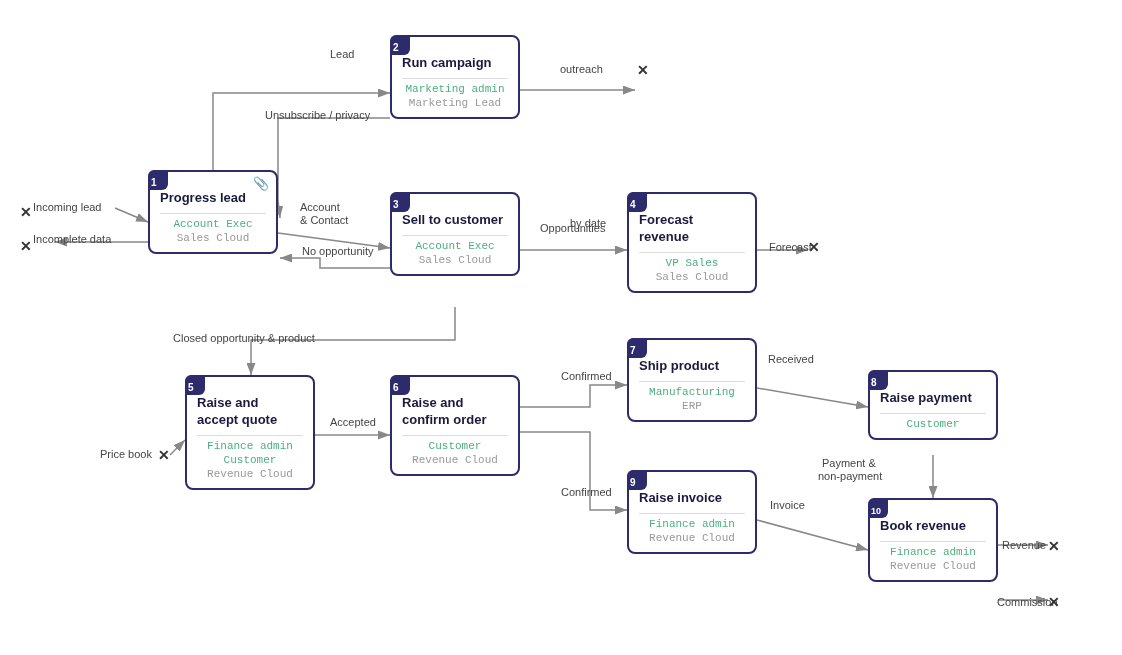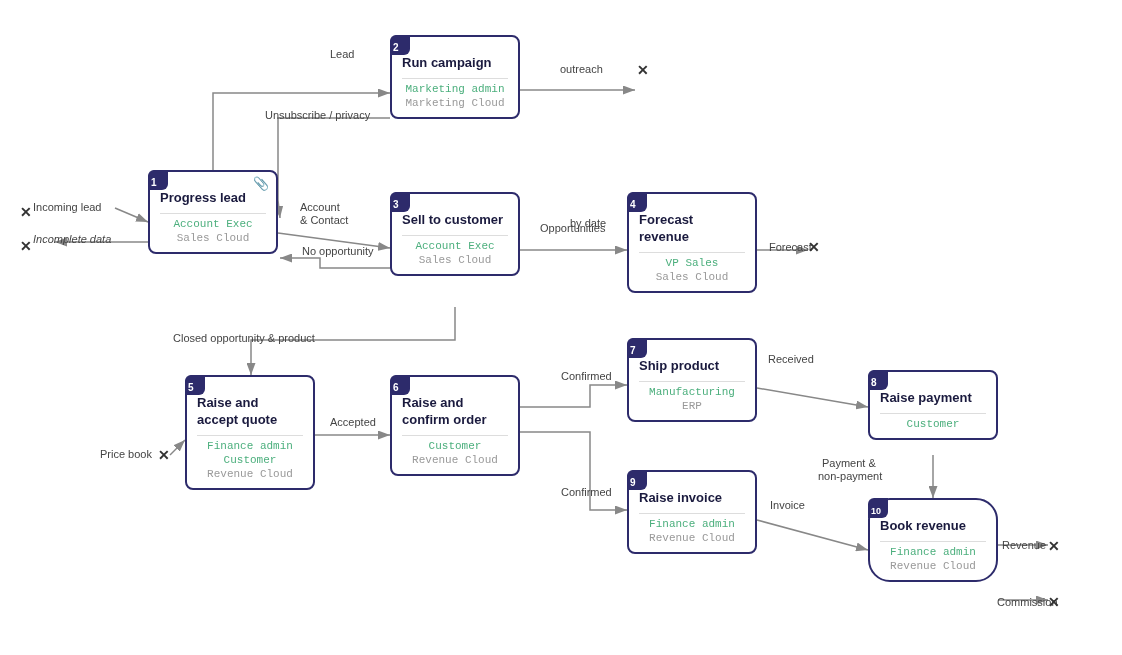--- a/index.html
+++ b/index.html
@@ -154,21 +154,21 @@
     <hr class="node-divider">
     <span class="node-tag">Account Exec</span>
     <span class="node-tag cloud">Sales Cloud</span>
   </div>
 
   <div class="node" style="left:390px;top:35px;width:130px;">
     <div class="node-badge">2</div>
     <div class="node-title">Run campaign</div>
     <hr class="node-divider">
     <span class="node-tag">Marketing admin</span>
-    <span class="node-tag cloud">Marketing Cloud</span>
+    <span class="node-tag cloud">Marketing Lead</span>
   </div>
 
   <div class="node" style="left:390px;top:192px;width:130px;">
     <div class="node-badge">3</div>
     <div class="node-title">Sell to customer</div>
     <hr class="node-divider">
     <span class="node-tag">Account Exec</span>
     <span class="node-tag cloud">Sales Cloud</span>
   </div>
 
@@ -213,30 +213,30 @@
   </div>
 
   <div class="node" style="left:627px;top:470px;width:130px;">
     <div class="node-badge">9</div>
     <div class="node-title">Raise invoice</div>
     <hr class="node-divider">
     <span class="node-tag">Finance admin</span>
     <span class="node-tag cloud">Revenue Cloud</span>
   </div>
 
-  <div class="node" style="left:868px;top:498px;width:130px;border-radius:22px;">
+  <div class="node" style="left:868px;top:498px;width:130px;">
     <div class="node-badge" style="font-size:9px;">10</div>
     <div class="node-title">Book revenue</div>
     <hr class="node-divider">
     <span class="node-tag">Finance admin</span>
     <span class="node-tag cloud">Revenue Cloud</span>
   </div>
 
   <span class="label-text" style="left:33px;top:201px;">Incoming lead</span>
-  <span class="label-text" style="left:33px;top:233px;font-style:italic;">Incomplete data</span>
+  <span class="label-text" style="left:33px;top:233px;">Incomplete data</span>
   <span class="label-text" style="left:330px;top:48px;">Lead</span>
   <span class="label-text" style="left:265px;top:109px;">Unsubscribe / privacy</span>
   <span class="label-text" style="left:300px;top:201px;">Account</span>
   <span class="label-text" style="left:300px;top:214px;">&amp; Contact</span>
   <span class="label-text" style="left:302px;top:245px;">No opportunity</span>
   <span class="label-text" style="left:540px;top:222px;">Opportunities</span>
   <span class="label-text" style="left:549px;top:217px;margin-left:21px;">by date</span>
   <span class="label-text" style="left:769px;top:241px;">Forecast</span>
   <span class="label-text" style="left:560px;top:63px;">outreach</span>
   <span class="label-text" style="left:173px;top:332px;">Closed opportunity &amp; product</span>

